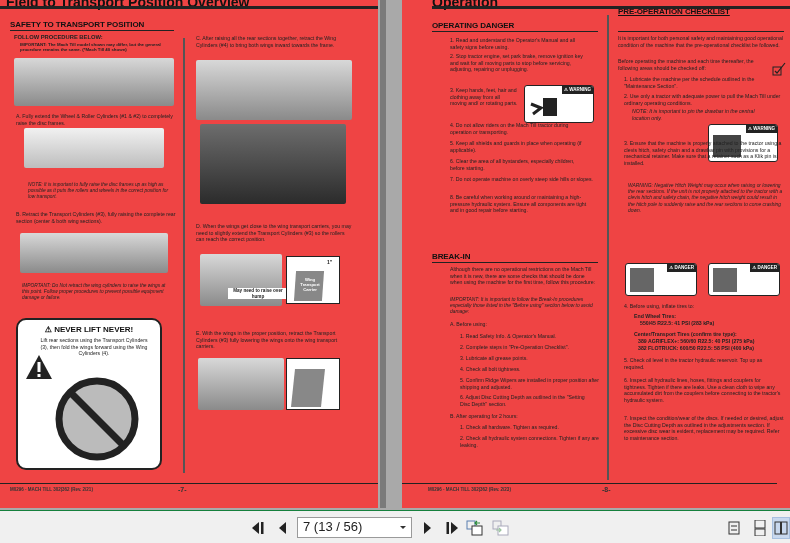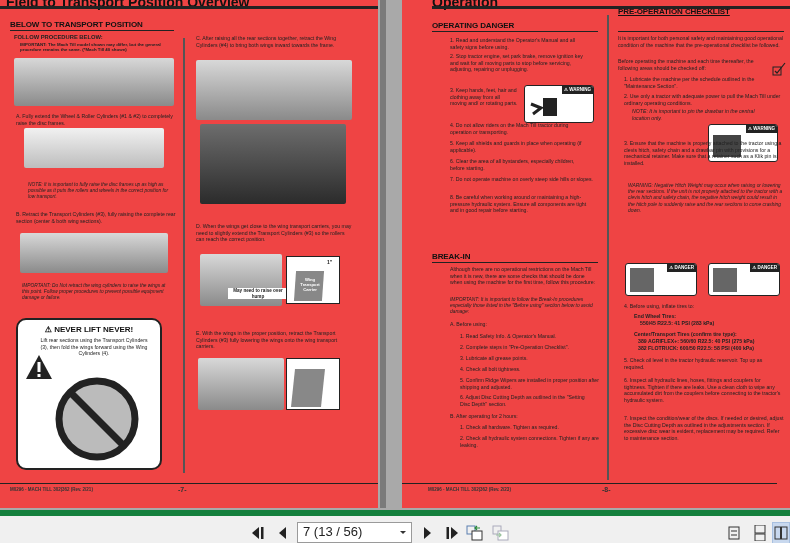--- a/index.html
+++ b/index.html
@@ -23,37 +23,37 @@
   .img.dark { background: linear-gradient(180deg,#6d6d6d,#2b2b2b); }
   .img.light { background: linear-gradient(180deg,#f1f1f1,#bdbdbd); }
   .framed { position: absolute; border: 1.5px solid #222; background: #fff; }
   .warn-label { position: absolute; border: 1px solid #222; background: #fff; border-radius: 3px; overflow: hidden; }
   .warn-head { position: absolute; right: 0; top: 0; height: 8px; background: #222; color: #fff; font-size: 4.5px; font-weight: bold; padding: 1px 2px; white-space: nowrap; }
   .never-box { position: absolute; left: 16px; top: 318px; width: 146px; height: 152px; border: 2px solid #222; border-radius: 10px; background: #fff; }
   .never-title { position: absolute; left: 0; right: 0; top: 5px; text-align: center; font-weight: bold; font-size: 8px; color: #111; }
   .never-body { position: absolute; left: 20px; right: 10px; top: 17px; text-align: center; font-size: 5.2px; line-height: 6.6px; color: #222; }
   .divider { position: absolute; left: 378px; top: 0; width: 24px; height: 510px; background: #a9a9a9; }
   .divider .bar { position: absolute; left: 2px; top: 0; width: 6px; height: 508px; background: #7a7a7a; }
-  .toolbar { position: absolute; left: 0; top: 510px; width: 790px; height: 33px; background: #f0f0f0; border-top: 6px solid #15803d; }
+  .toolbar { position: absolute; left: 0; top: 510px; width: 790px; height: 33px; background: #f0f0f0; border-top: 1px solid #15803d; }
   .tb-btn { position: absolute; top: 8px; width: 18px; height: 18px; display: flex; align-items: center; justify-content: center; cursor: pointer; }
   .page-select { position: absolute; left: 297px; top: 6px; width: 115px; height: 21px; border: 1px solid #9a9a9a; background: #fff; font-size: 13px; color: #222; padding: 1px 0 0 5px; }
   .page-select .caret { position: absolute; right: 5px; top: 8px; width: 0; height: 0; border-left: 3px solid transparent; border-right: 3px solid transparent; border-top: 3px solid #333; }
   .view-btn { position: absolute; top: 6px; width: 20px; height: 22px; display: flex; align-items: center; justify-content: center; }
   .view-btn.active { background: #c8d8ee; border: 1px solid #a8c0e0; }
 </style>
 </head>
 <body>
 
 <div class="viewer">
 
   <div class="page left">
     <div class="top-banner" style="left:6px;">Field to Transport Position Overview</div>
     <div class="banner-rule" style="left:0; width:378px;"></div>
 
-    <div class="h2" style="left:10px; top:20px;">BELOW TO TRANSPORT POSITION</div>
+    <div class="h2" style="left:10px; top:20px;">SAFETY TO TRANSPORT POSITION</div>
     <div class="h2-rule" style="left:10px; top:30px; width:164px;"></div>
 
     <div class="txt b" style="left:14px; top:34px; font-size:5.8px;">FOLLOW PROCEDURE BELOW:</div>
     <div class="txt b" style="left:20px; top:42px; width:150px; font-size:4.4px; line-height:5.4px;">IMPORTANT: The Mach Till model shown may differ, but the general procedure remains the same. (*Mach Till 40 shown)</div>
     <div class="img" style="left:14px; top:58px; width:160px; height:48px;"></div>
 
     <div class="txt" style="left:16px; top:113px; width:160px;">A. Fully extend the Wheel &amp; Roller Cylinders (#1 &amp; #2) to completely raise the disc frames.</div>
     <div class="img light" style="left:24px; top:128px; width:140px; height:40px;"></div>
     <div class="txt i" style="left:28px; top:182px; width:140px; font-size:4.8px; line-height:6px;">NOTE: It is important to fully raise the disc frames up as high as possible as it puts the rollers and wheels in the correct position for low transport.</div>
 

